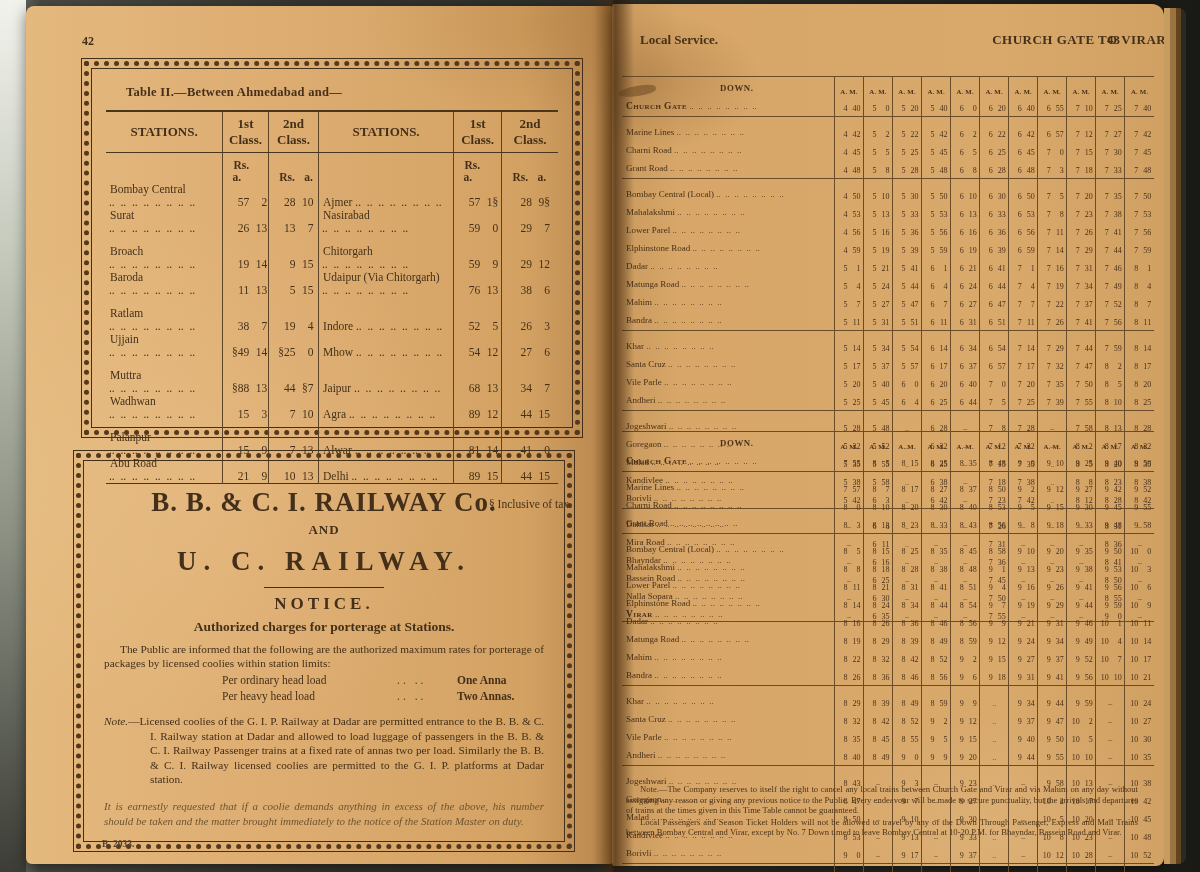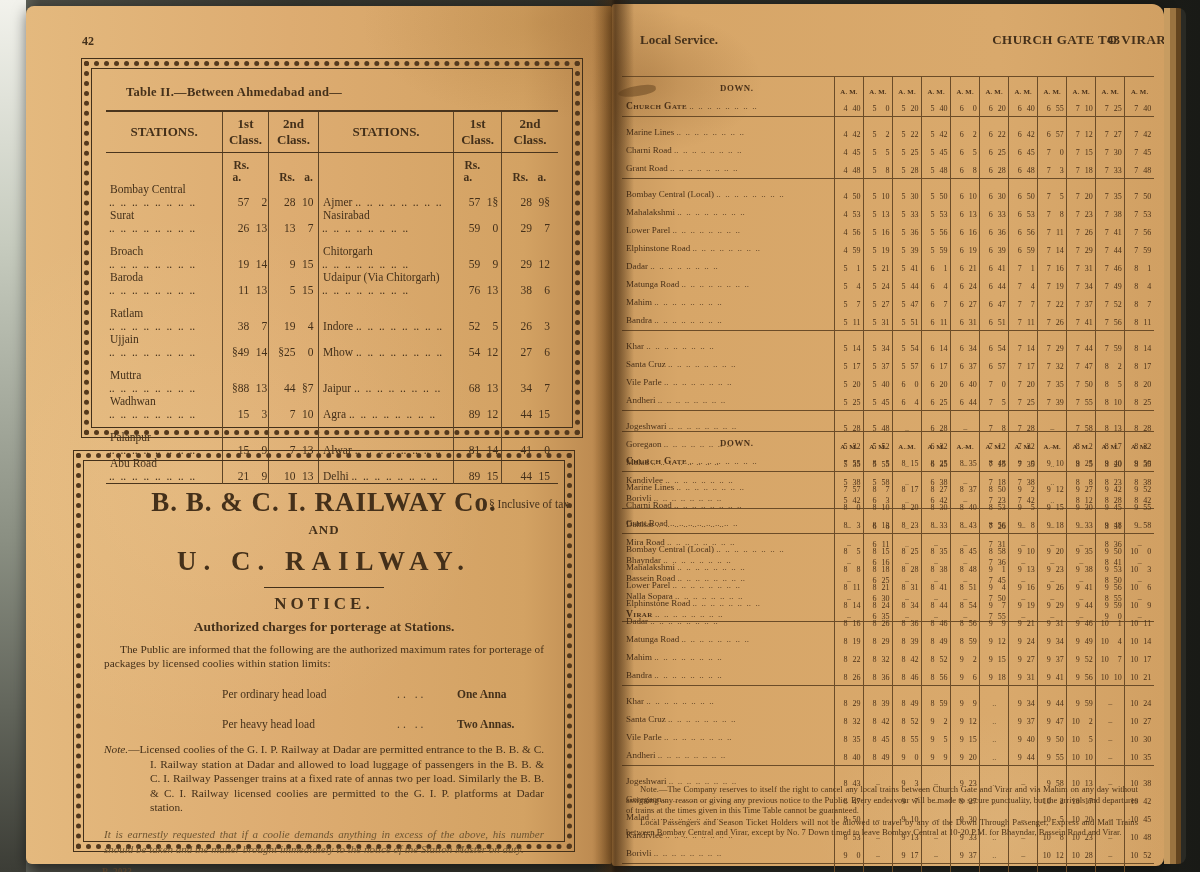--- a/index.html
+++ b/index.html
@@ -56,21 +56,21 @@
   .ft-foot{text-align:right;font-size:11.5px;margin-top:14px;}
   
   .nt{box-sizing:border-box;padding:14px 18px 0 18px;text-align:center;}
   .nt-title1{font-size:27px;font-weight:bold;letter-spacing:1px;margin-top:12px;}
   .nt-and{font-size:13px;font-weight:bold;margin-top:4px;letter-spacing:1px;}
   .nt-title2{font-size:27px;font-weight:bold;letter-spacing:7px;margin-top:8px;}
   .nt-rule{width:120px;border-top:1.5px solid #43301a;margin:10px auto 6px auto;}
   .nt-notice{font-size:17px;font-weight:bold;letter-spacing:4px;margin-top:2px;}
   .nt-sub{font-size:13.5px;font-weight:bold;margin-top:5px;}
   .nt-intro{font-size:11.3px;text-align:justify;margin:7px 2px 0 2px;text-indent:16px;line-height:14px;}
-  .rate-row{display:flex;font-size:11.5px;margin-top:18px;text-align:left;}
+  .rate-row{display:flex;font-size:11.5px;margin-top:4px;text-align:left;}
   .rate-row .rl{margin-left:120px;width:175px;}
   .rate-row .rd{width:60px;letter-spacing:3px;color:#55402a;}
   .rate-row .rv{font-weight:bold;}
   .nt-note{font-size:11.3px;text-align:justify;line-height:14.5px;margin:12px 2px 0 2px;padding-left:46px;text-indent:-46px;}
   .nt-note .ni{font-style:italic;}
   .nt-italic{font-size:11px;font-style:italic;color:#6d5430;text-align:justify;line-height:15px;margin:12px 2px 0 2px;}
   .nt-ref{font-size:9.5px;text-align:left;margin-top:10px;font-weight:bold;color:#55402a;}
   
   .rp-head{position:absolute;left:0;top:28px;width:100%;font-size:13px;font-weight:bold;}
   .rp-left{position:absolute;left:28px;}

